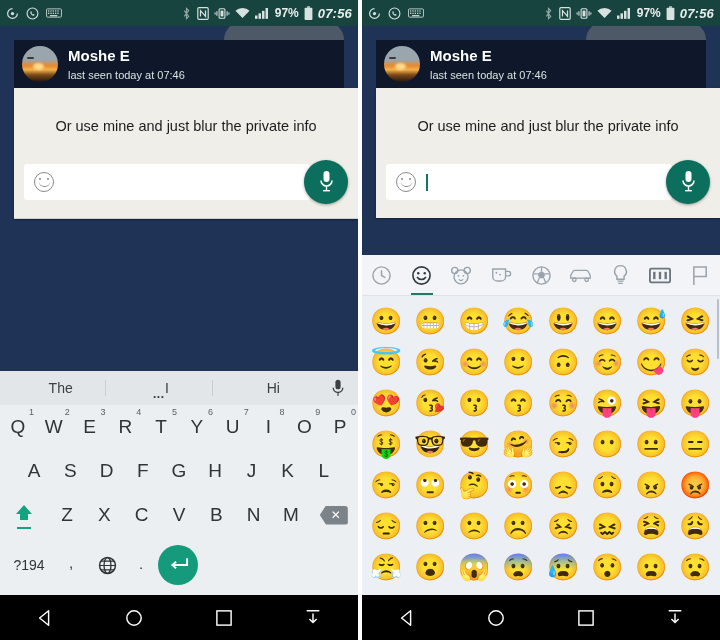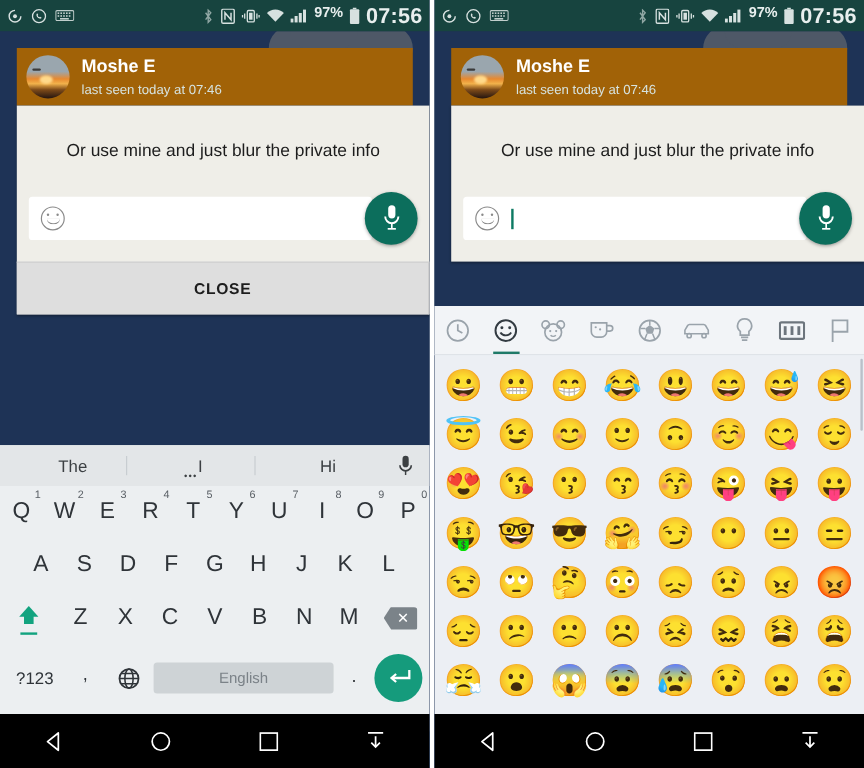--- a/index.html
+++ b/index.html
@@ -14,38 +14,38 @@
 
   
   .statusbar{
     height:26px;background:#17443f;color:#e8efee;
     display:flex;align-items:center;padding:0 6px;
     font-size:12px;font-weight:bold;position:relative;z-index:40;
   }
   .sb-left{display:flex;align-items:center;gap:7px;flex:0 0 auto;}
   .sb-right{display:flex;gap:5px;margin-left:auto;}
   .sb-ic{display:inline-flex;align-items:center;justify-content:center;opacity:.92;}
-  .sb-time{font-size:18px;letter-spacing:.2px;}
+  .sb-time{font-size:13px;letter-spacing:.2px;font-style:italic;}
   .sb-pct{font-size:12px;}
 
   
   .wall{position:absolute;left:0;right:0;top:26px;bottom:0;background:#1e3356;overflow:hidden;}
   .wall .blob{position:absolute;border-radius:50%;filter:blur(0.2px);}
   .wall .b1{width:300px;height:150px;left:28px;bottom:0px;background:#b79a2a;opacity:.9;border-radius:150px 150px 0 0;}
   .wall .b2{width:150px;height:95px;left:105px;bottom:0px;background:#6e3a1c;border-radius:80px 80px 0 0;}
   .wall .b3{width:54px;height:40px;left:152px;bottom:42px;background:#4a2512;border-radius:50%;}
   .wall .b4{width:110px;height:60px;left:-10px;bottom:0;background:#2c4a74;border-radius:60px 60px 0 0;}
   .wall .b5{width:110px;height:52px;right:-10px;bottom:0;background:#2c4a74;border-radius:60px 60px 0 0;}
   .wall .cloud{position:absolute;right:14px;top:-4px;width:120px;height:36px;background:#57606a;border-radius:20px;opacity:.85;}
   .wall .cloud:after{content:"";position:absolute;left:18px;top:-12px;width:56px;height:34px;background:#57606a;border-radius:50%;}
 
   
   .chathead{
     position:absolute;left:14px;right:14px;top:40px;height:48px;
-    background:#a16207;display:flex;align-items:center;padding:0 0 0 8px;z-index:20;
+    background:#0f172a;display:flex;align-items:center;padding:0 0 0 8px;z-index:20;
   }
   .avatar{
     width:36px;height:36px;border-radius:50%;flex:0 0 auto;overflow:hidden;position:relative;
     background:linear-gradient(#9aa6ae 0%, #9aa6ae 38%, #e8892f 55%, #f2b24b 66%, #7d4a18 80%, #241510 100%);
   }
   .avatar .sun{position:absolute;left:11px;top:17px;width:11px;height:7px;border-radius:50%;background:#ffd98a;filter:blur(1px);}
   .avatar .bird{position:absolute;left:5px;top:11px;width:7px;height:2px;background:#3b3b3b;border-radius:2px;}
   .chh-txt{margin-left:10px;line-height:1.15;}
   .chh-name{color:#ffffff;font-size:15px;font-weight:bold;}
   .chh-sub{color:#d6e3e0;font-size:11px;margin-top:5px;}
@@ -260,21 +260,20 @@
         <div class="mic-btn">
           <svg width="17" height="24" viewBox="0 0 16 24">
               <rect x="5" y="1" width="6" height="11" rx="3" fill="#fff"></rect>
               <path d="M2.5 10.5a5.5 5.5 0 0 0 11 0" fill="none" stroke="#fff" stroke-width="1.6"></path>
               <rect x="7.3" y="16" width="1.4" height="4" fill="#fff"></rect>
               <rect x="4.6" y="20" width="6.8" height="1.4" fill="#fff"></rect>
             </svg>
         </div>
       </div>
       <div class="dlg-actions">
-        <div class="dlg-btn">CLOSE</div>
         <div class="dlg-sep"></div>
       </div>
     </div>
 
     <div class="kb">
       <div class="sugg">
         <div class="sugg-item">The</div>
         <div class="sugg-div"></div>
         <div class="sugg-item mid">I</div>
         <div class="sugg-div"></div>
@@ -327,30 +326,29 @@
         <div class="key">N</div>
         <div class="key">M</div>
         <div class="key-bksp">
           <div class="bksp">
               <span>✕</span>
             </div>
         </div>
       </div>
 
       <div class="row4">
-        <div class="k-sym">?123</div>
+        <div class="k-sym">?194</div>
         <div class="k-comma">,</div>
         <div class="k-globe">
           <svg width="19" height="19" viewBox="0 0 22 22">
               <circle cx="11" cy="11" r="9.2" fill="none" stroke="#2f3439" stroke-width="1.7"></circle>
               <ellipse cx="11" cy="11" rx="4" ry="9.2" fill="none" stroke="#2f3439" stroke-width="1.5"></ellipse>
               <path d="M1.8 11h18.4M3.3 6h15.4M3.3 16h15.4" stroke="#2f3439" stroke-width="1.4" fill="none"></path>
             </svg>
         </div>
-        <div class="k-space">English</div>
         <div class="k-period">.</div>
         <div class="k-enter">
           <svg width="21" height="18" viewBox="0 0 22 18">
               <path d="M20 2v7H5" fill="none" stroke="#fff" stroke-width="2"></path>
               <path d="M8.5 5.5L4.5 9l4 3.5" fill="none" stroke="#fff" stroke-width="2"></path>
             </svg>
         </div>
       </div>
     </div>
 

